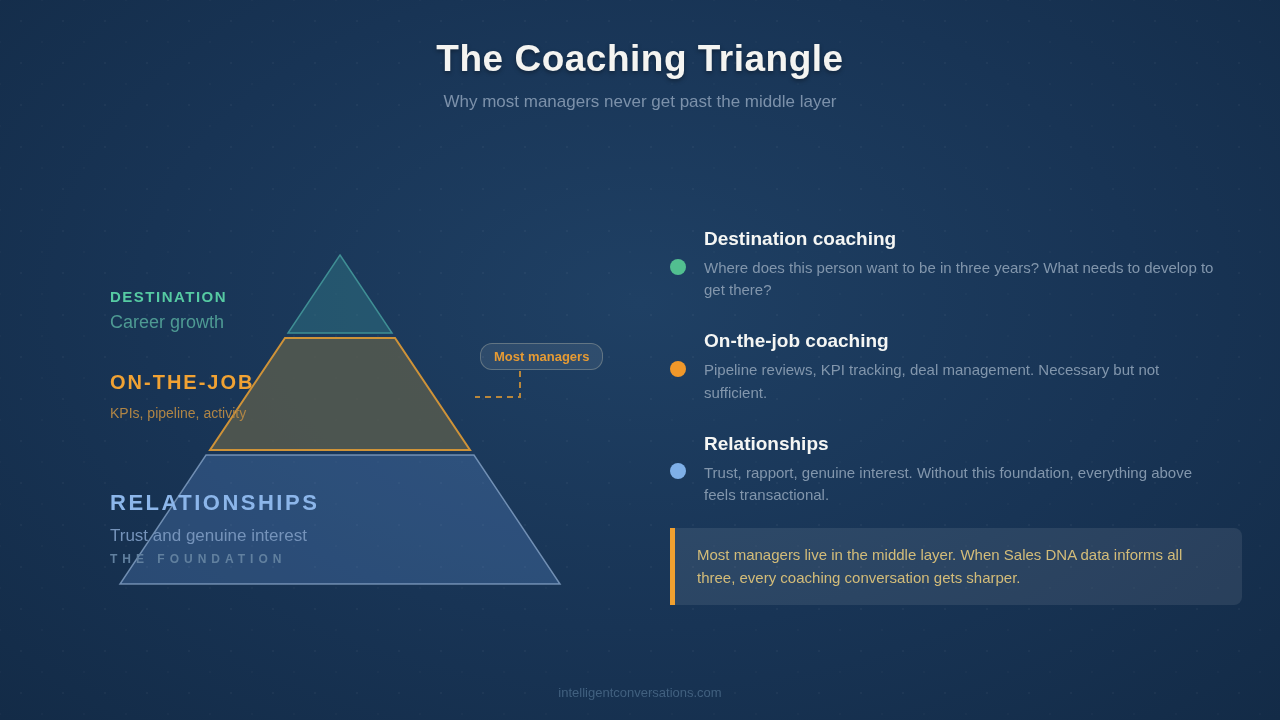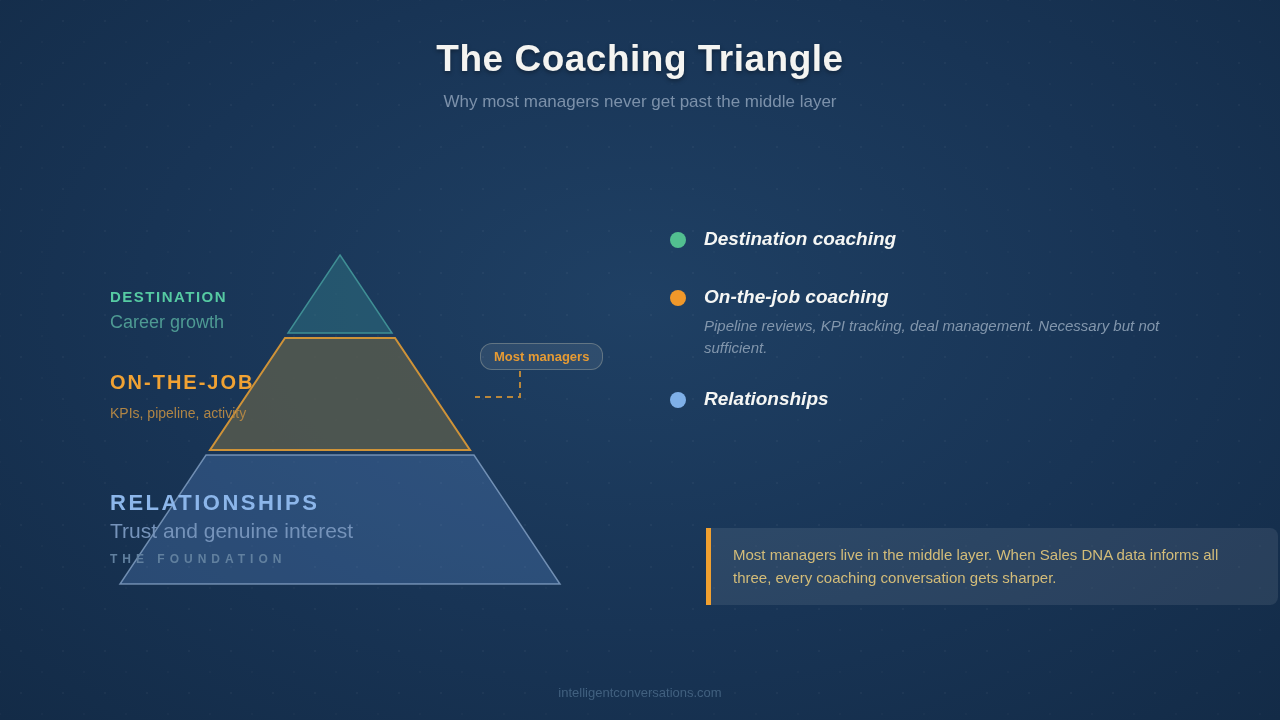--- a/index.html
+++ b/index.html
@@ -44,41 +44,41 @@
   .layer-top    { fill: rgba(52, 130, 140, 0.40); stroke: #3f8e94; stroke-width: 1.5; }
   .layer-middle { fill: rgba(88, 92, 78, 0.82);  stroke: #cf9338; stroke-width: 2; }
   .layer-bottom { fill: rgba(100, 150, 220, 0.26); stroke: rgba(155, 185, 220, 0.65); stroke-width: 1.5; }
 
   .pyr-text { position: absolute; left: 0; width: 460px; text-align: left; }
   .lbl-destination    { top: 38px;  font-size: 15px; font-weight: bold; letter-spacing: 1.5px; color: #56cba3; }
   .sub-destination    { top: 62px;  font-size: 18px; color: #4e9a93; }
   .lbl-onthejob       { top: 121px; font-size: 20px; font-weight: bold; letter-spacing: 2px; color: #f1a233; }
   .sub-onthejob       { top: 155px; font-size: 14px; color: #b08545; }
   .lbl-relationships  { top: 240px; font-size: 22px; font-weight: bold; letter-spacing: 2.5px; color: #8cb6ea; }
-  .sub-relationships  { top: 269px; font-size: 21px; color: #7593ba; }
+  .sub-relationships  { top: 276px; font-size: 17px; color: #7593ba; }
   .tag-foundation     { top: 302px; font-size: 12px; font-weight: bold; letter-spacing: 5px; color: #61809f; }
 
   
   .annotation-box {
     position: absolute;
     left: 480px; top: 343px;
     padding: 5px 13px;
     background: rgba(255,255,255,0.08);
     border: 1px solid rgba(195,195,175,0.35);
     border-radius: 12px;
     font-size: 13px;
     font-weight: bold;
     color: #e79b33;
     white-space: nowrap;
   }
   .annotation-line { position: absolute; left: 470px; top: 371px; width: 55px; height: 30px; }
 
   
   .legend { position: absolute; left: 670px; top: 228px; width: 552px; }
-  .legend-item { display: flex; align-items: flex-start; margin-bottom: 29px; font-style: italic; }
+  .legend-item { display: flex; align-items: center; margin-bottom: 29px; }
   .bullet {
     width: 16px; height: 16px;
     border-radius: 50%;
     margin-top: 4px;
     flex: 0 0 16px;
   }
   .bullet-green  { background: #52bf90; }
   .bullet-orange { background: #f0982a; }
   .bullet-blue   { background: #7fb0e8; }
   .legend-body { margin-left: 18px; }
@@ -97,21 +97,20 @@
 
   
   .callout {
     position: absolute;
     left: 670px; top: 528px;
     width: 572px;
     background: rgba(255,255,255,0.085);
     border-left: 5px solid #f0a030;
     border-radius: 0 8px 8px 0;
     padding: 16px 22px;
-    margin-left: 36px;
   }
   .callout-text {
     font-size: 15px;
     line-height: 1.5;
     color: #d3bc79;
   }
 
   
   .footer {
     position: absolute;
@@ -152,35 +151,37 @@
   <svg class="annotation-line" viewBox="0 0 55 30" aria-hidden="true">
     <path d="M50,0 L50,26 L5,26" fill="none" stroke="#b9873b" stroke-width="2" stroke-dasharray="6 5"></path>
   </svg>
 
   <div class="legend">
 
     <div class="legend-item">
       <div class="bullet bullet-green"></div>
       <div class="legend-body">
         <div class="legend-title">Destination coaching</div>
+        <div class="legend-desc">Where does this person want to be in three years? What needs to develop to get there?</div>
       </div>
     </div>
 
     <div class="legend-item">
       <div class="bullet bullet-orange"></div>
       <div class="legend-body">
         <div class="legend-title">On-the-job coaching</div>
         <div class="legend-desc">Pipeline reviews, KPI tracking, deal management. Necessary but not sufficient.</div>
       </div>
     </div>
 
     <div class="legend-item">
       <div class="bullet bullet-blue"></div>
       <div class="legend-body">
         <div class="legend-title">Relationships</div>
+        <div class="legend-desc">Trust, rapport, genuine interest. Without this foundation, everything above feels transactional.</div>
       </div>
     </div>
 
   </div>
 
   <div class="callout">
     <div class="callout-text">Most managers live in the middle layer. When Sales DNA data informs all three, every coaching conversation gets sharper.</div>
   </div>
 
   <div class="footer">intelligentconversations.com</div>

